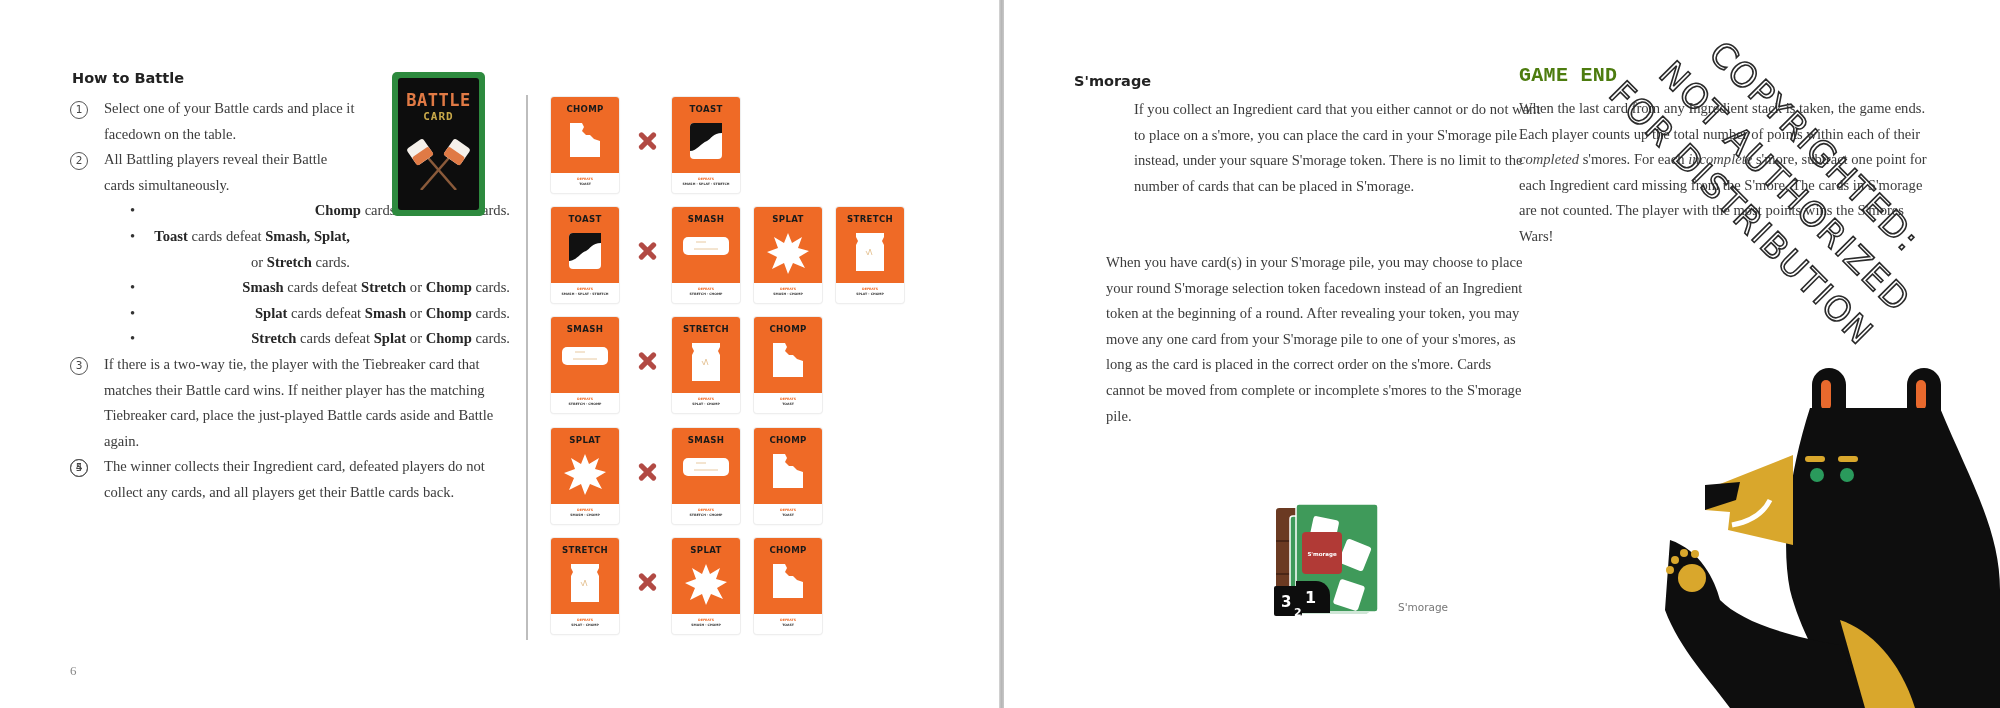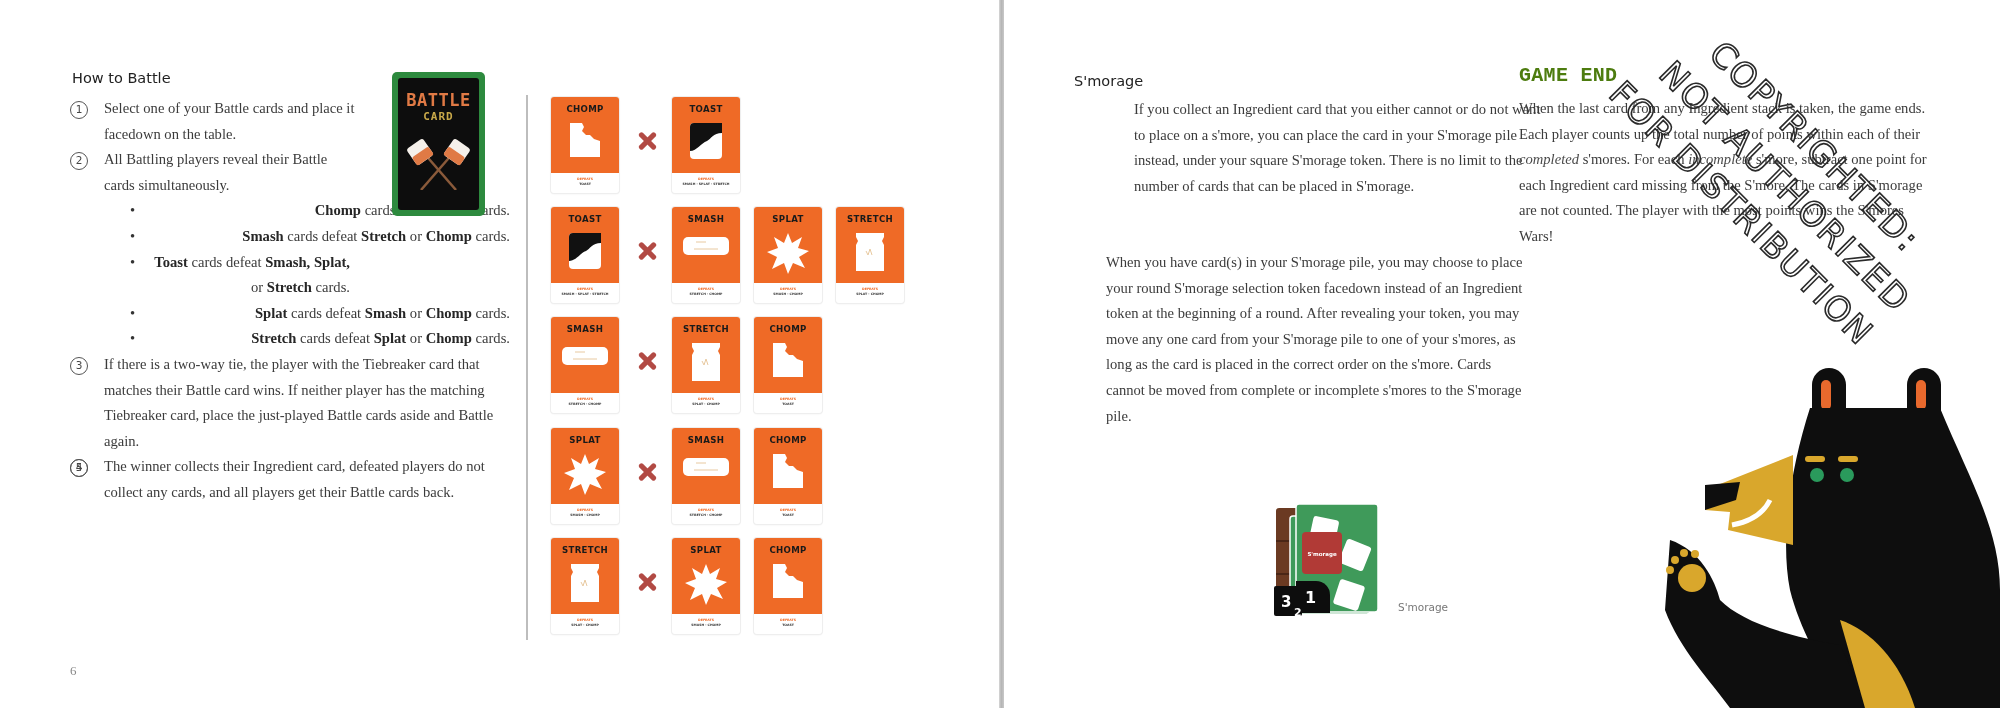--- a/index.html
+++ b/index.html
@@ -5,21 +5,21 @@
   * { box-sizing: border-box; margin: 0; padding: 0; }
   html, body { width: 2000px; height: 708px; background: #ffffff; overflow: hidden; }
   body { position: relative; font-family: "DejaVu Serif", "Liberation Serif", serif; color: #3a3a3a; }
 
   .page { position: absolute; top: 0; height: 708px; background: #ffffff; }
   .page-left { left: 0; width: 1000px; }
   .page-right { left: 1004px; width: 996px; }
   .spine { position: absolute; left: 999px; top: 0; width: 5px; height: 708px;
            background: linear-gradient(90deg, #d8d8d8, #b4b4b4 45%, #c8c8c8); }
 
-  .heading-sans { font-family: "DejaVu Sans", "Liberation Sans", sans-serif; font-weight: normal; color: #222; font-size: 14.5px; }
+  .heading-sans { font-family: "DejaVu Sans", "Liberation Sans", sans-serif; font-weight: bold; color: #222; font-size: 14.5px; }
   .body-text { font-family: "Liberation Serif", "DejaVu Serif", serif; font-size: 14.6px; line-height: 25.6px; color: #3b3b3b; }
   .body-text b { color: #262626; }
 
   
   .htb-title { position: absolute; left: 72px; top: 70px; }
   .steps { position: absolute; left: 70px; top: 96px; width: 440px; }
   .step { position: relative; padding-left: 34px; }
   .step-num { position: absolute; left: 0; top: 5px; width: 18px; height: 18px; border: 1.4px solid #555; border-radius: 50%;
               font-family: "DejaVu Sans", sans-serif; font-size: 10.5px; text-align: center; line-height: 15.5px; color: #444; }
   .bullets { list-style: none; padding-left: 60px; }
@@ -74,22 +74,22 @@
     <div class="step w-narrow" style="width:300px">
       <span class="step-num">1</span>
       <span>Select one of your Battle cards and place it facedown on the table.</span>
     </div>
     <div class="step" style="width:280px">
       <span class="step-num">2</span>
       <span>All Battling players reveal their Battle cards simultaneously.</span>
     </div>
     <ul class="bullets" id="rules-list">
         <li><b>Chomp</b> cards defeat <b>Toast</b> cards.</li>
+        <li style="width: 220px;"><b>Toast</b> cards defeat <b>Smash,</b> <b>Splat,</b> or <b>Stretch</b> cards.</li>
         <li><b>Smash</b> cards defeat <b>Stretch</b> or <b>Chomp</b> cards.</li>
-        <li style="width: 220px;"><b>Toast</b> cards defeat <b>Smash,</b> <b>Splat,</b> or <b>Stretch</b> cards.</li>
         <li><b>Splat</b> cards defeat <b>Smash</b> or <b>Chomp</b> cards.</li>
         <li><b>Stretch</b> cards defeat <b>Splat</b> or <b>Chomp</b> cards.</li>
       </ul>
     <div class="step">
       <span class="step-num">3</span>
       <span>If there is a two-way tie, the player with the Tiebreaker card that matches their Battle card wins. If neither player has the matching Tiebreaker card, place the just-played Battle cards aside and Battle again.</span>
     </div>
     <div class="step">
       <span class="step-num">4</span>
     </div>

